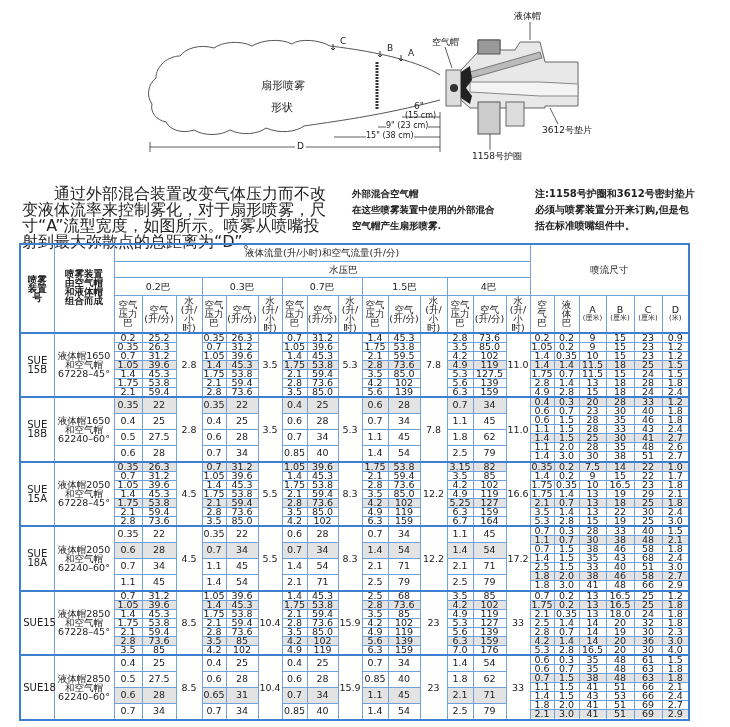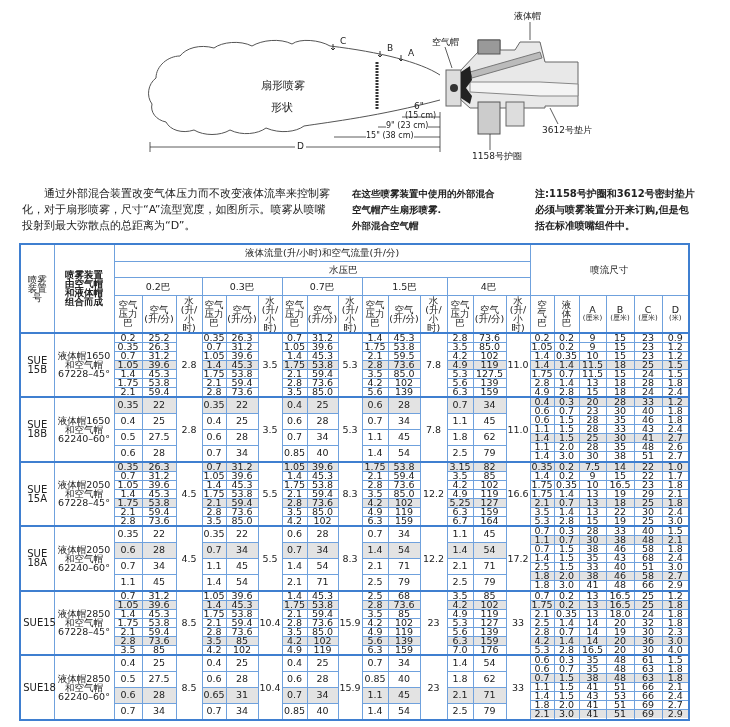--- a/index.html
+++ b/index.html
@@ -1,20 +1,20 @@
 <!DOCTYPE html>
 <html><head>
 <meta charset="utf-8">
 <style>
   * { box-sizing: border-box; margin: 0; padding: 0; }
   body { width: 730px; height: 727px; background: #fff; font-family: "DejaVu Sans", "Liberation Sans", sans-serif; color: #222; position: relative; overflow: hidden; }
   .diagram { position: absolute; left: 0; top: 0; width: 730px; height: 170px; }
   .diagram svg { position: absolute; left: 0; top: 0; }
   .dlabel { position: absolute; font-size: 9px; color: #222; white-space: nowrap; }
-  .intro { position: absolute; top: 186px; font-size: 11px; line-height: 16px; color: #222; }
+  .intro { position: absolute; top: 186px; font-size: 16px; line-height: 16px; color: #222; }
   .intro p { margin: 0; }
   .intro.left { left: 22px; width: 310px; text-indent: 2em; }
   .intro.mid { left: 352px; width: 150px; font-size: 9.5px; line-height: 16px; font-weight: bold; }
   .intro.right { left: 535px; width: 160px; font-size: 10px; line-height: 16px; font-weight: bold; }
 
   table.spec { position: absolute; left: 19px; top: 243px; width: 659px; border-collapse: collapse; border: 2px solid #3f7fd0; font-size: 9.5px; table-layout: fixed; }
   table.spec td, table.spec th { border: 1px solid #6fa1dd; text-align: center; vertical-align: middle; font-weight: normal; padding: 0; line-height: 9px; }
   table.spec th { font-size: 9.5px; }
   th.small { font-size: 8.5px; line-height: 9.5px; }
   .ghead { height: 17px; }
@@ -83,22 +83,22 @@
   <div class="dlabel" style="left:432px;top:36px;">空气帽</div>
   <div class="dlabel" style="left:514px;top:10px;">液体帽</div>
   <div class="dlabel" style="left:542px;top:124px;">3612号垫片</div>
   <div class="dlabel" style="left:472px;top:150px;">1158号护圈</div>
 </div>
 
 <div class="intro left">
     <p>通过外部混合装置改变气体压力而不改变液体流率来控制雾化，对于扇形喷雾，尺寸“A”流型宽度，如图所示。喷雾从喷嘴投射到最大弥散点的总距离为“D”。</p>
   </div>
 <div class="intro mid">
+  <p>外部混合空气帽</p>
   <p>在这些喷雾装置中使用的外部混合空气帽产生扇形喷雾.</p>
-  <p>外部混合空气帽</p>
 </div>
 <div class="intro right">
     <p>注:1158号护圈和3612号密封垫片必须与喷雾装置分开来订购,但是包括在标准喷嘴组件中。</p>
   </div>
 
 <table class="spec" id="spec">
   <colgroup>
     <col style="width:34px">
       <col style="width:60px">
     <col style="width:28px">
@@ -118,22 +118,22 @@
       <col style="width:24px">
     <col style="width:24px">
       <col style="width:25px">
       <col style="width:27px">
       <col style="width:28px">
       <col style="width:28px">
       <col style="width:27px">
   </colgroup>
   <thead>
     <tr class="ghead">
-      <th rowspan="4" class="small" style="font-weight:normal;"><span style="display:inline-block;width:20px;">喷雾装置号</span></th>
-      <th rowspan="4" class="small" style="font-weight:bold;"><span style="display:inline-block;width:46px;">喷雾装置由空气帽和液体帽组合而成</span></th>
+      <th rowspan="4" class="small" style="font-weight:bold;"><span style="display:inline-block;width:20px;">喷雾装置号</span></th>
+      <th rowspan="4" class="small" style="font-weight:bold;"><span style="display:inline-block;width:46px;font-family:Liberation Serif, serif;">喷雾装置由空气帽和液体帽组合而成</span></th>
       <th colspan="15">液体流量(升/小时)和空气流量(升/分)</th>
       <th colspan="6" rowspan="3">喷流尺寸</th>
     </tr>
     <tr class="ghead2">
       <th colspan="15" style="text-align:right;padding-right:172px;">水压巴</th>
     </tr>
     <tr class="ghead3" id="pressure-row">
         <th colspan="3">0.2巴</th>
         <th colspan="3">0.3巴</th>
         <th colspan="3">0.7巴</th>

